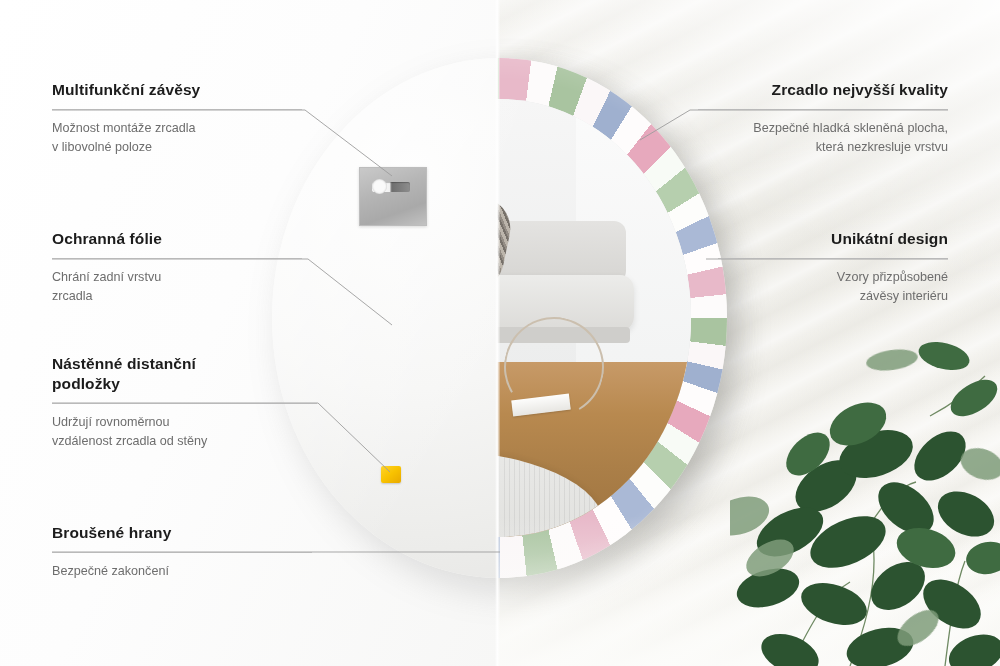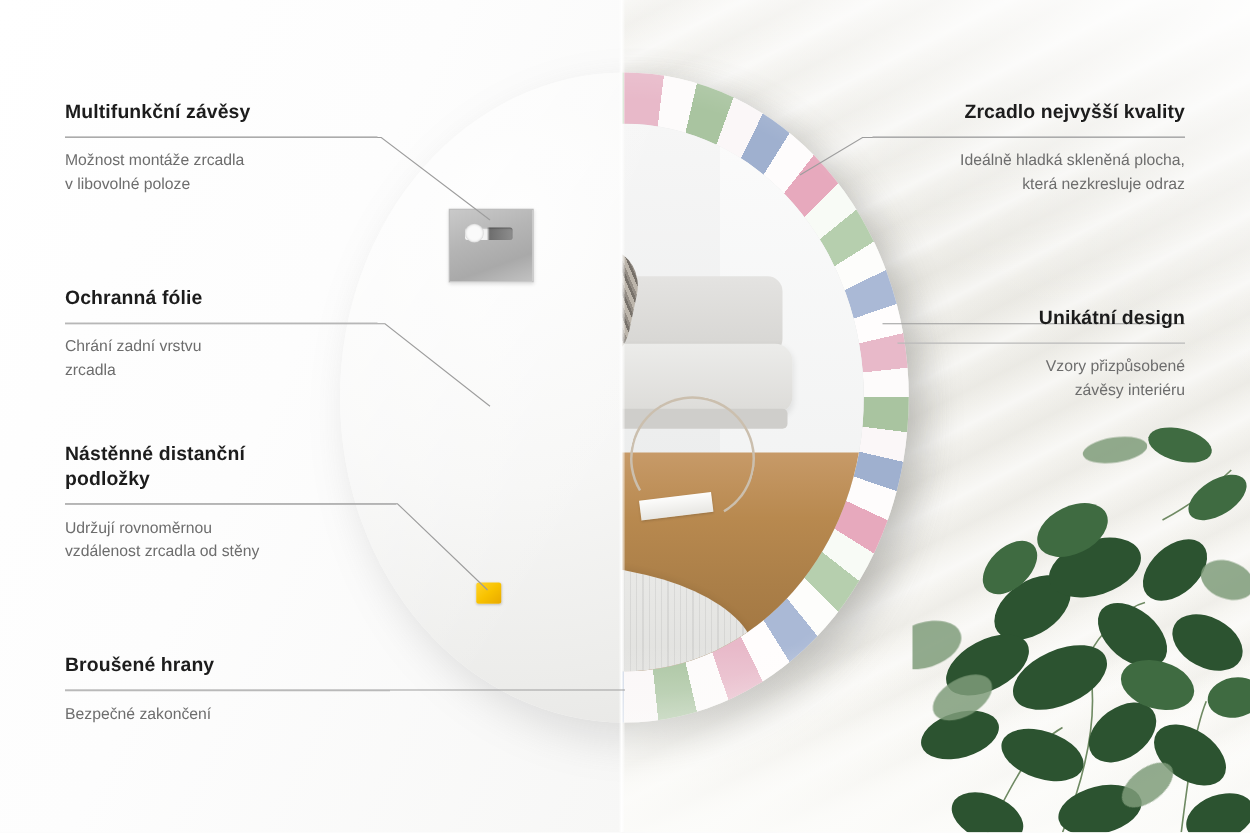--- a/index.html
+++ b/index.html
@@ -325,26 +325,26 @@
     <div class="rule"></div>
     <p>
       <span>Bezpečné zakončení</span>
     </p>
   </div>
 
   <div class="callout right-col" style="left:698px;top:80px;width:250px;text-align:right;">
     <h3>Zrcadlo nejvyšší kvality</h3>
     <div class="rule"></div>
     <p>
-      <span>Ideálně hladká skleněná plocha,</span><br>
-      <span>která nezkresluje odraz</span>
-    </p>
-  </div>
-
-  <div class="callout right-col" style="left:718px;top:245px;width:230px;">
+      <span>Bezpečné hladká skleněná plocha,</span><br>
+      <span>která nezkresluje vrstvu</span>
+    </p>
+  </div>
+
+  <div class="callout right-col" style="left:718px;top:229px;width:230px;">
     <h3>Unikátní design</h3>
     <div class="rule"></div>
     <p>
       <span>Vzory přizpůsobené</span><br>
       <span>závěsy interiéru</span>
     </p>
   </div>
 
 </div>
 

